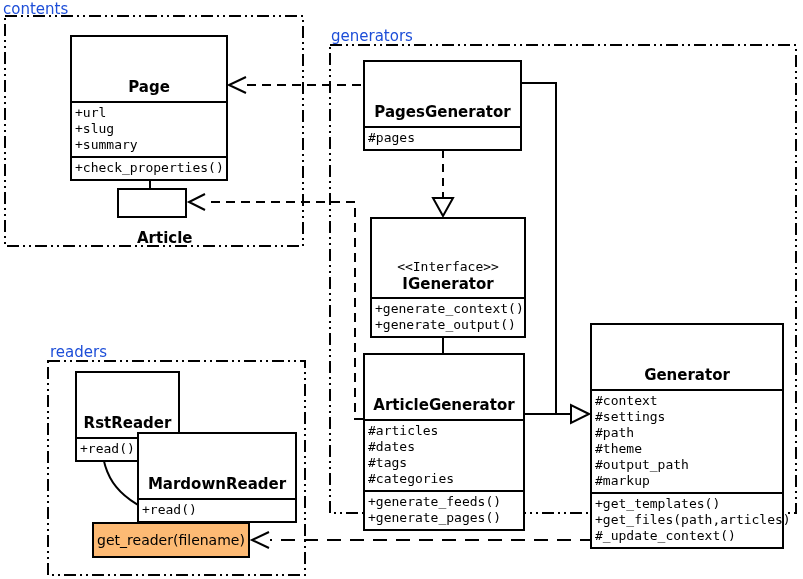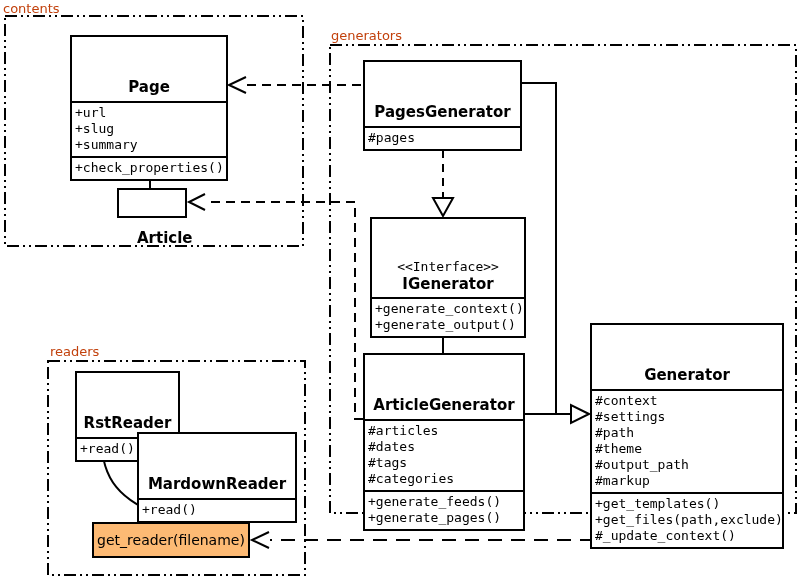--- a/index.html
+++ b/index.html
@@ -2,21 +2,21 @@
 <html><head>
 <meta charset="utf-8">
 <style>
   * { box-sizing: border-box; }
   html,body { margin:0; padding:0; background:#ffffff; }
   .stage {
     position:relative; width:803px; height:579px; background:#ffffff;
     font-family:"DejaVu Sans", sans-serif; color:#000; overflow:hidden;
   }
   svg.layer { position:absolute; left:0; top:0; z-index:1; }
-  .pkg-label { position:absolute; z-index:2; font-size:13px; line-height:16px; color:#c2410c; background:transparent; }
+  .pkg-label { position:absolute; z-index:2; font-size:15px; line-height:16px; color:#1d4ed8; background:transparent; }
   .uml-class { position:absolute; z-index:3; background:#fff; border:2px solid #000; }
   .uml-title { font-weight:bold; font-size:15px; line-height:19px; text-align:center; padding:4px 4px; white-space:nowrap;margin-top:37px; }
   .uml-stereo { font-family:"DejaVu Sans Mono", monospace; font-weight:normal; font-size:13px; line-height:16px; text-align:center; white-space:nowrap; }
   .uml-sec { border-top:2px solid #000; padding:2px 0 3px 0; }
   .uml-row { font-family:"DejaVu Sans Mono", monospace; font-size:13px; line-height:16px; padding:0 1px 0 3px; white-space:pre; }
   .plain-box { position:absolute; z-index:3; background:#fdba74; border:2px solid #000;
     display:flex; align-items:center; justify-content:center; font-size:14px; white-space:nowrap; }
 </style>
 </head>
 <body>
@@ -136,21 +136,21 @@
     <div class="uml-sec">
       <div class="uml-row">#context</div>
       <div class="uml-row">#settings</div>
       <div class="uml-row">#path</div>
       <div class="uml-row">#theme</div>
       <div class="uml-row">#output_path</div>
       <div class="uml-row">#markup</div>
     </div>
     <div class="uml-sec">
       <div class="uml-row">+get_templates()</div>
-      <div class="uml-row">+get_files(path,exclude)</div>
+      <div class="uml-row">+get_files(path,articles)</div>
       <div class="uml-row">#_update_context()</div>
     </div>
   </div>
 
   <div class="uml-class" style="left:75px;top:371px;width:105px">
     <div class="uml-title">RstReader</div>
     <div class="uml-sec">
       <div class="uml-row">+read()</div>
     </div>
   </div>

